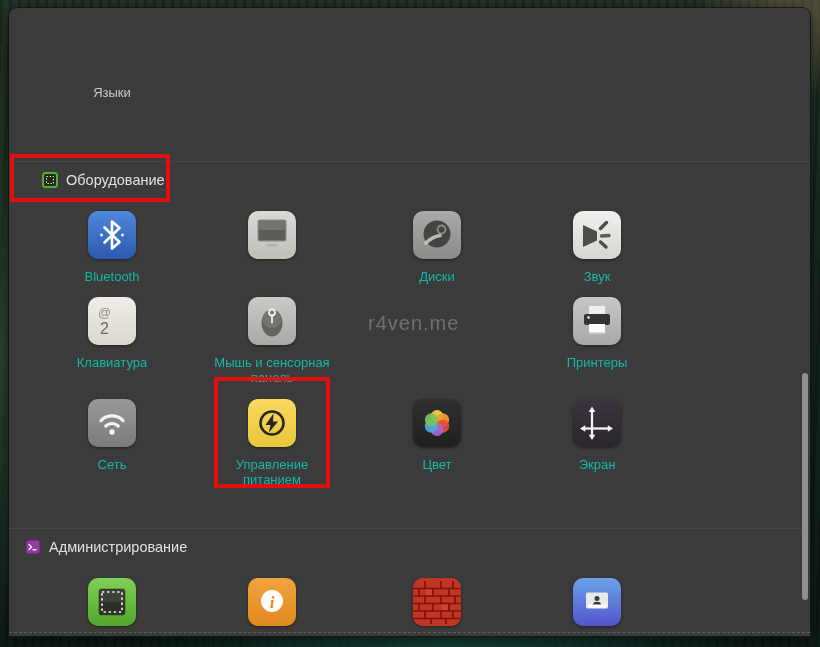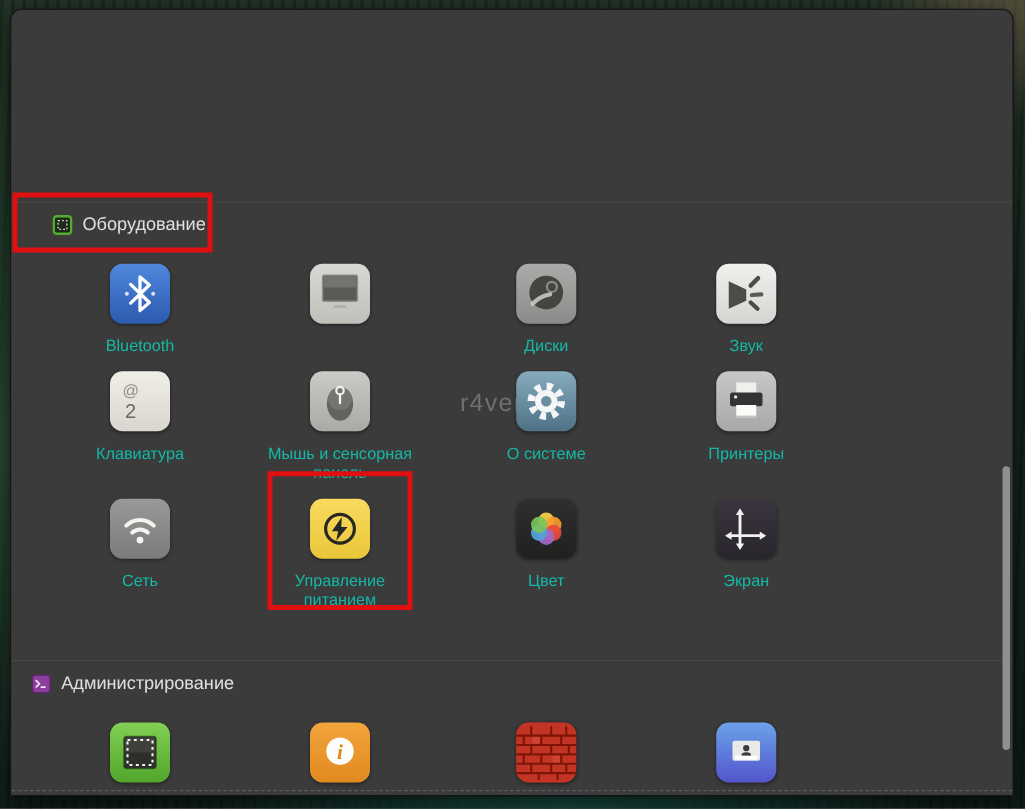--- a/index.html
+++ b/index.html
@@ -106,20 +106,21 @@
     background:#8f8f8f; border-radius:3px; z-index:8; }
 </style>
 </head>
 <body>
 
 <div class="window">
 
 
   <div class="content">
 
+    <div class="ghost-label">Языки</div>
 
     <div class="watermark">r4ven.me</div>
 
     <div class="sep sep1"></div>
     <div class="sec-head sec1">
       <svg class="mini" viewBox="0 0 16 16">
         <rect x="1" y="1" width="14" height="14" rx="2.5" fill="#20281c" stroke="#54ad2e" stroke-width="2"></rect>
         <rect x="4.5" y="4.5" width="7" height="7" fill="none" stroke="#cfe6c0" stroke-width="1" stroke-dasharray="1.5 1.6"></rect>
       </svg>
       <span class="lbl">Оборудование</span>
@@ -185,30 +186,20 @@
         <svg viewBox="0 0 48 48">
           <ellipse cx="24" cy="26" rx="10.5" ry="13.5" fill="#636360"></ellipse>
           <ellipse cx="24" cy="22" rx="9.5" ry="9" fill="#757572"></ellipse>
           <circle cx="24" cy="15.5" r="3" fill="none" stroke="#f2f2f0" stroke-width="1.8"></circle>
           <path d="M24 18.5 L24 25.5" stroke="#f2f2f0" stroke-width="1.8" stroke-linecap="round"></path>
         </svg>
       </div>
       <div class="lbl w2">Мышь и сенсорная панель</div>
     </div>
 
-    <div class="cell c3 r2">
-      <div class="tile t-about">
-        <svg viewBox="0 0 48 48">
-          <circle cx="24" cy="24" r="12" fill="none" stroke="#f4f6f7" stroke-width="6" stroke-dasharray="4.71 4.71"></circle>
-          <circle cx="24" cy="24" r="9" fill="#f4f6f7"></circle>
-          <circle cx="24" cy="24" r="4.2" fill="#688f9f"></circle>
-        </svg>
-      </div>
-      <div class="lbl">О системе</div>
-    </div>
 
     <div class="cell c4 r2">
       <div class="tile t-printers">
         <svg viewBox="0 0 48 48">
           <rect x="16" y="9" width="16" height="9" fill="#efefed"></rect>
           <rect x="11" y="17" width="26" height="11" rx="2" fill="#343432"></rect>
           <circle cx="15.5" cy="20.5" r="1.3" fill="#efefed"></circle>
           <rect x="16" y="27" width="16" height="10" fill="#fbfbf9"></rect>
           <rect x="16" y="35.5" width="16" height="1.8" fill="#c2c2c0"></rect>
         </svg>

